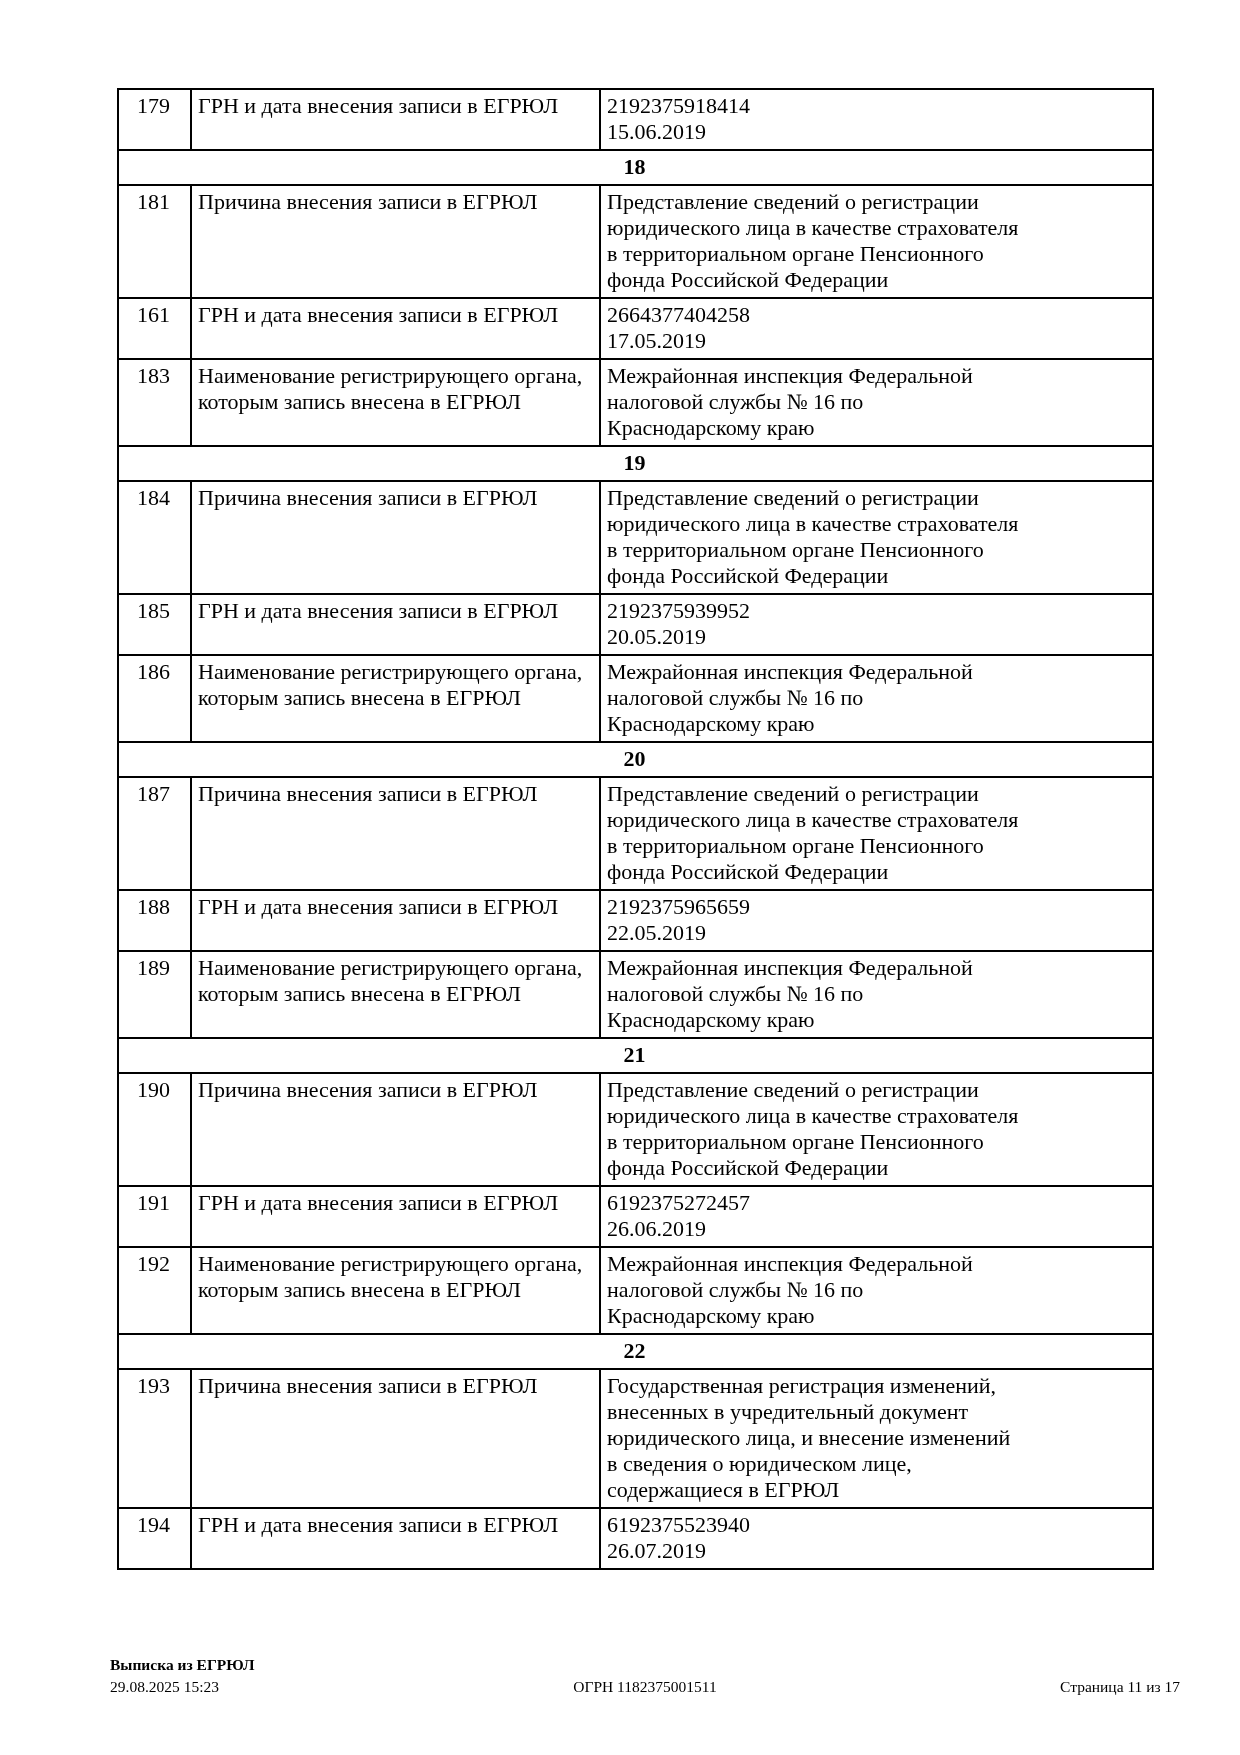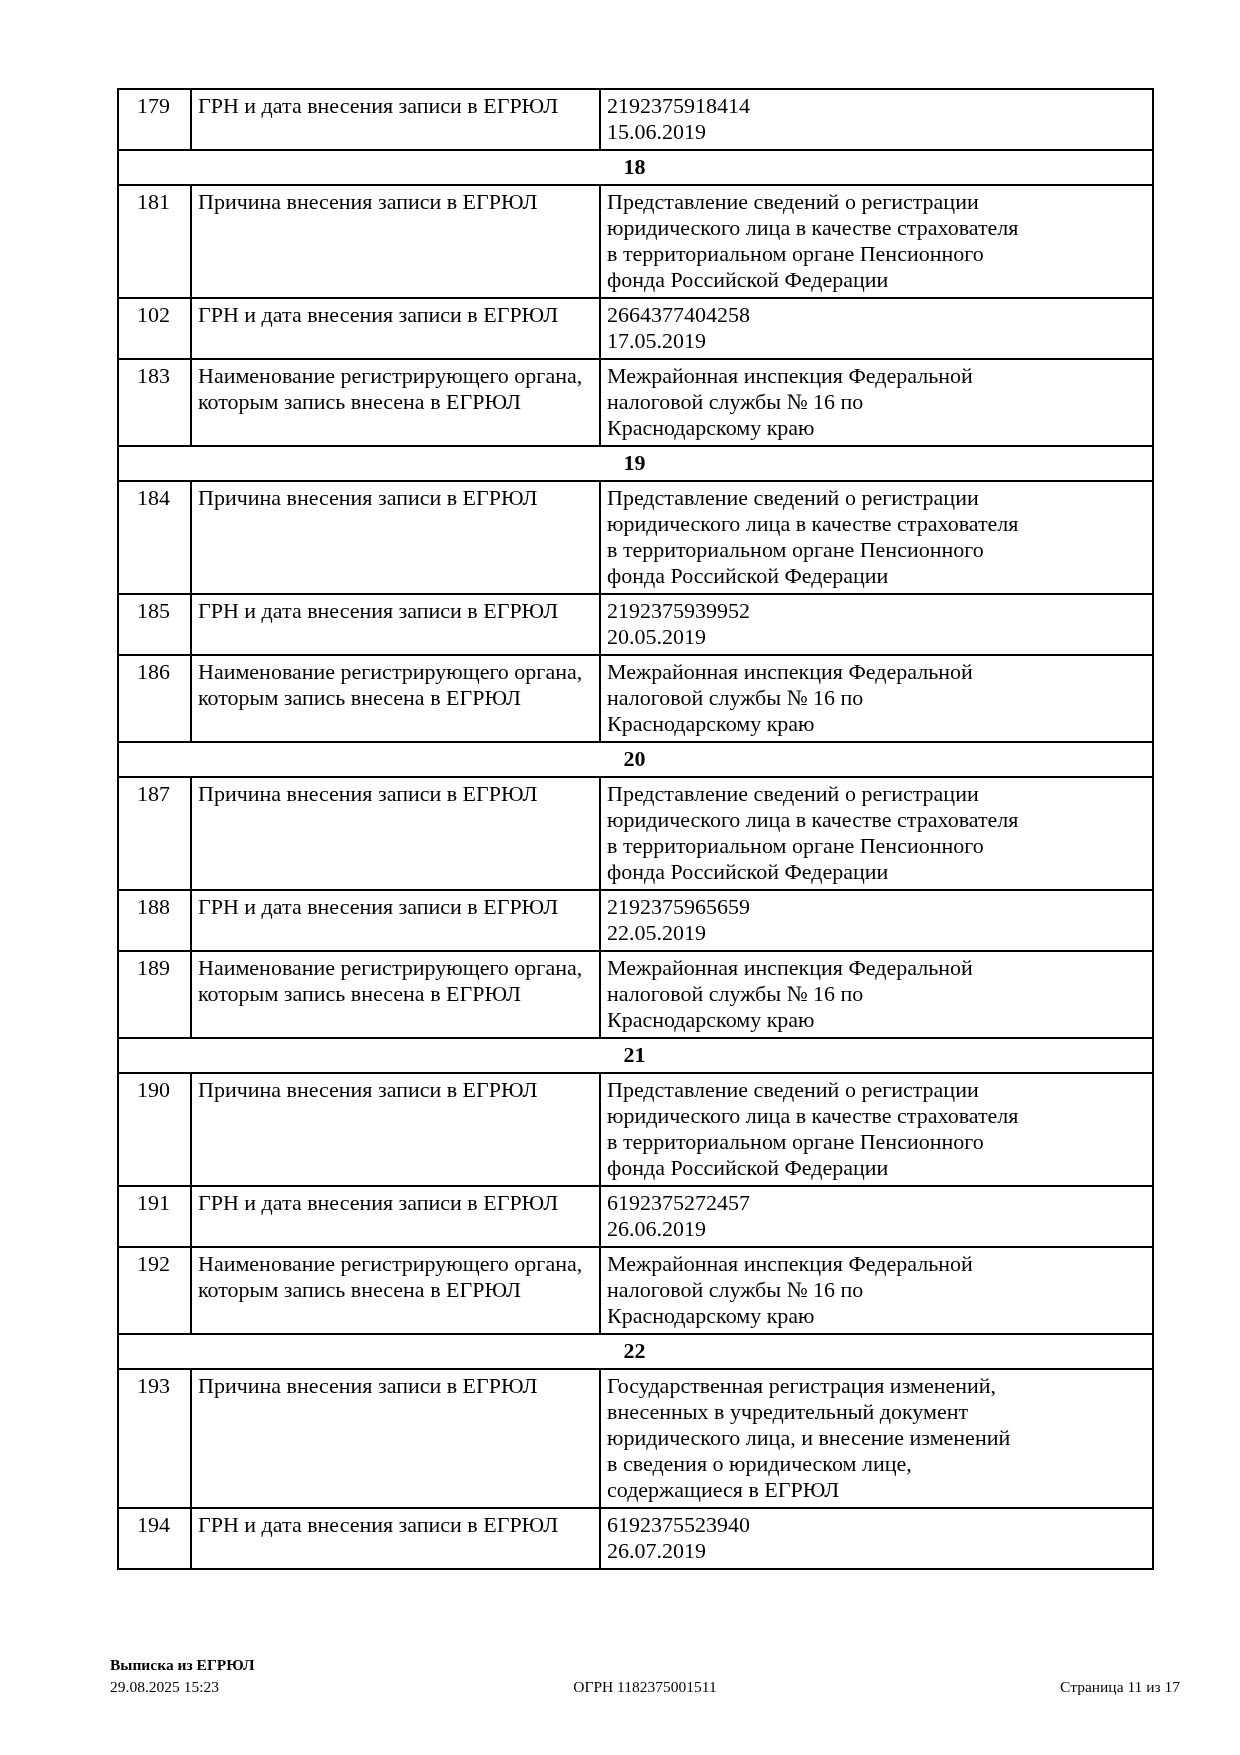--- a/index.html
+++ b/index.html
@@ -85,21 +85,21 @@
           <div class="ln">Причина внесения записи в ЕГРЮЛ</div>
         </td>
         <td class="cell-value">
           <div class="ln">Представление сведений о регистрации</div>
           <div class="ln">юридического лица в качестве страхователя</div>
           <div class="ln">в территориальном органе Пенсионного</div>
           <div class="ln">фонда Российской Федерации</div>
         </td>
       </tr>
       <tr>
-        <td class="cell-num">102</td>
+        <td class="cell-num">161</td>
         <td class="cell-label">
           <div class="ln">ГРН и дата внесения записи в ЕГРЮЛ</div>
         </td>
         <td class="cell-value">
           <div class="ln">2664377404258</div>
           <div class="ln">17.05.2019</div>
         </td>
       </tr>
       <tr>
         <td class="cell-num">183</td>

